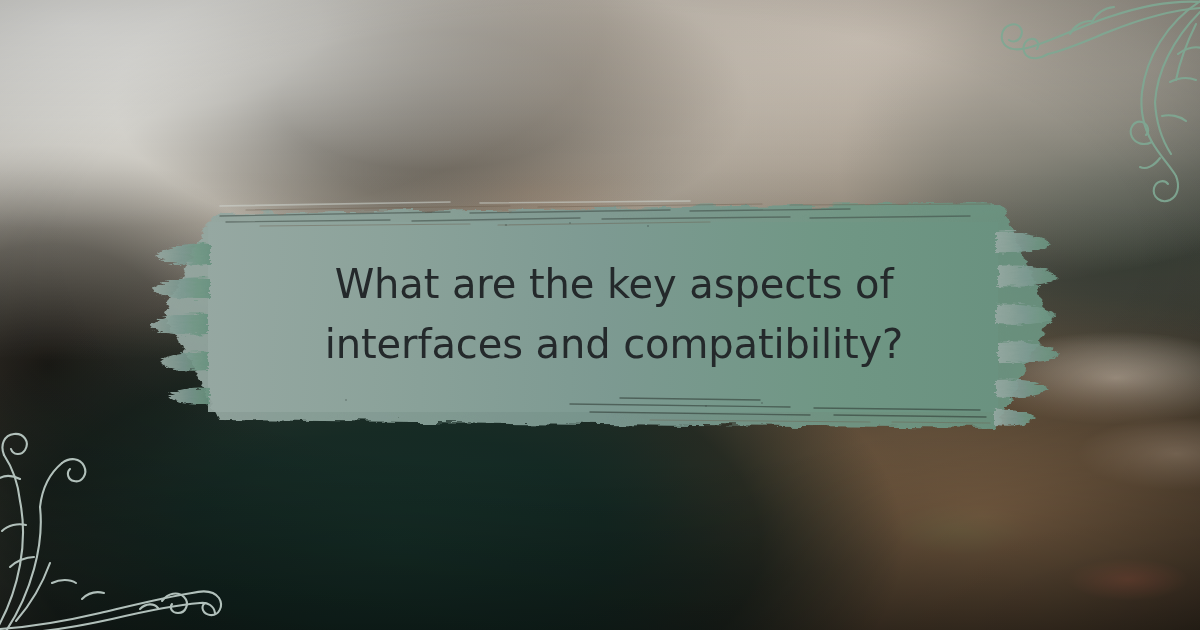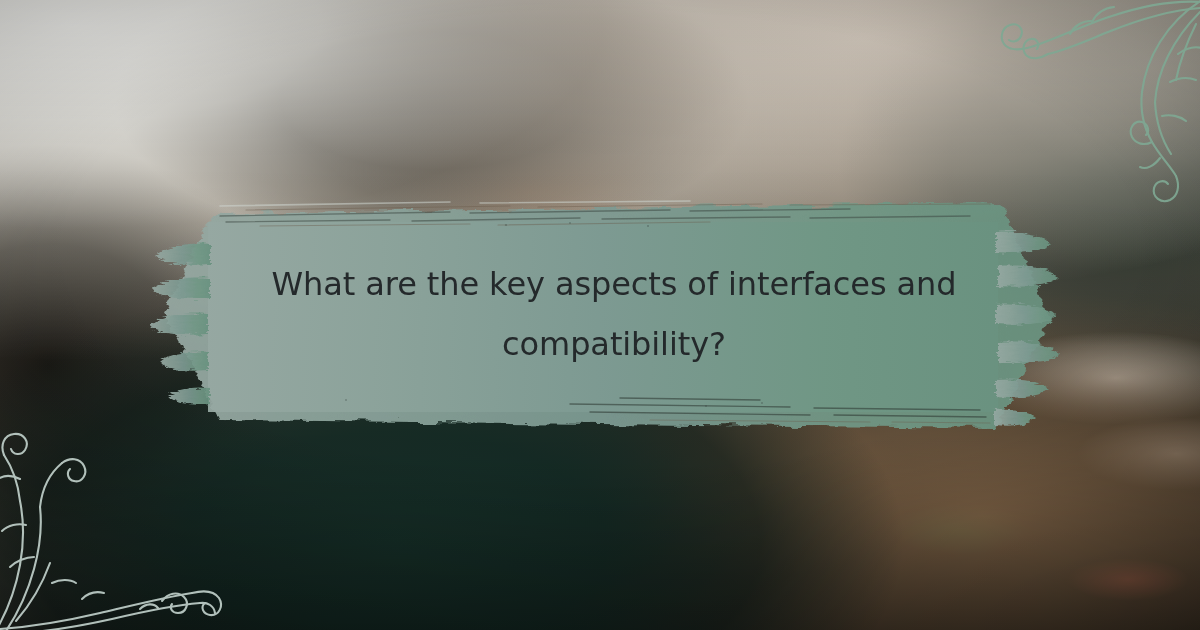--- a/index.html
+++ b/index.html
@@ -79,21 +79,21 @@
     left:150px; top:192px;
     width:910px; height:245px;
     display:flex; flex-direction:column;
     align-items:center; justify-content:center;
     padding:18px 78px 20px 96px;
     text-align:center;
     pointer-events:none;
   }
   .headline-text {
     font-family:"DejaVu Sans", sans-serif;
-    font-size:32px;
+    font-size:40px;
     font-weight:400;
     line-height:60px;
     letter-spacing:-0.1px;
     color:#24292b;
     max-width:760px;
   }
 
   
   .ornament { position:absolute; pointer-events:none; }
   .ornament-tr { right:-4px; top:-6px; width:230px; height:215px; }

